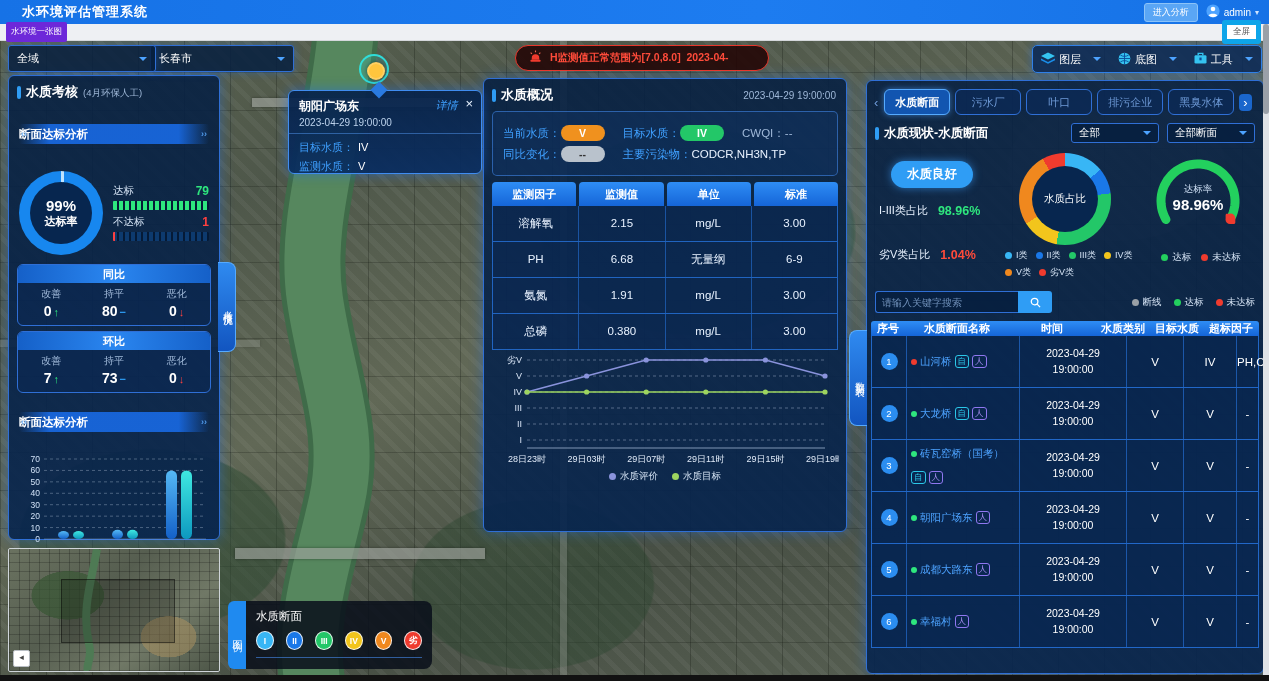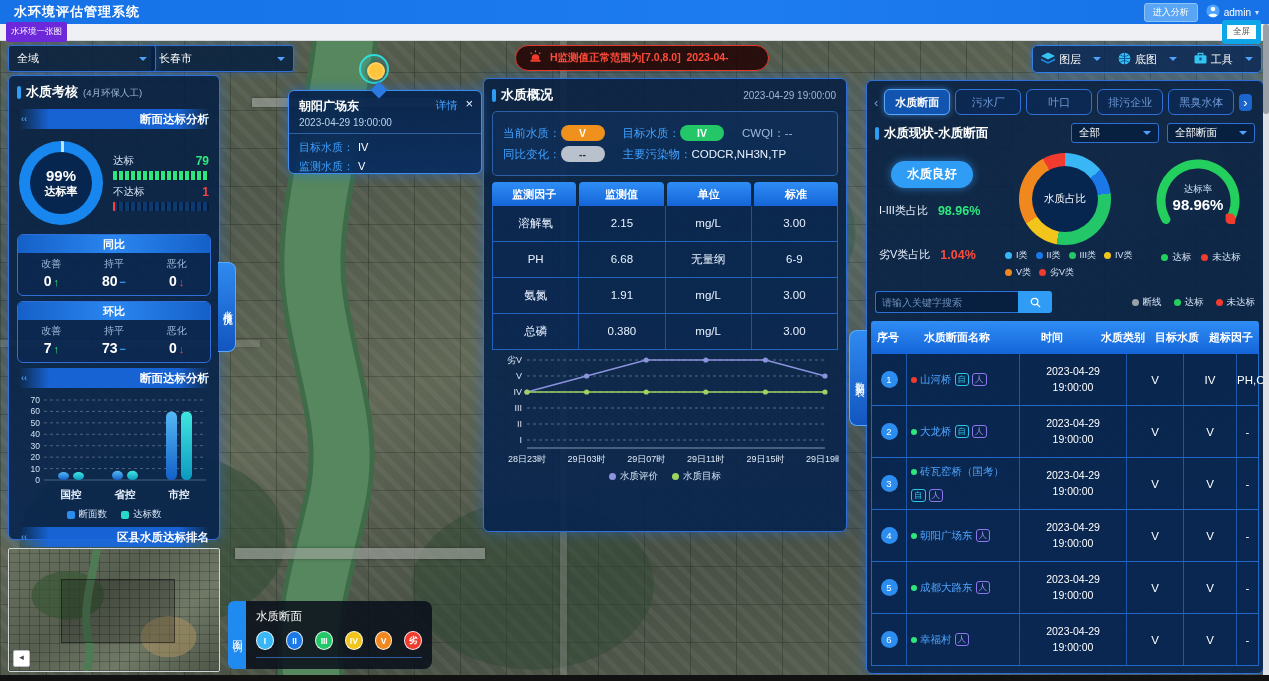--- a/index.html
+++ b/index.html
@@ -2,21 +2,21 @@
 <html><head>
 <meta charset="utf-8">
 <style>
   html,body{margin:0;padding:0;background:#000;}
   #stage{position:relative;width:1269px;height:681px;overflow:hidden;
     font-family:"Liberation Sans",sans-serif;-webkit-font-smoothing:antialiased;}
 
   
   .topbar{position:absolute;left:0;top:0;width:100%;height:24px;
     background:linear-gradient(90deg,#1672e6,#1d7cf0 60%,#1672e6);display:flex;align-items:center;z-index:60;}
-  .app-title{color:#fff;font-size:13px;font-weight:bold;letter-spacing:1px;padding-left:14px;}
+  .app-title{color:#fff;font-size:13px;font-weight:bold;letter-spacing:1px;padding-left:14px;margin-left:8px;}
   .topbar-right{margin-left:auto;display:flex;align-items:center;gap:8px;padding-right:10px;}
   .analysis-btn{background:#5aa6f5;border:1px solid #8cc3f8;color:#fff;font-size:9px;
     border-radius:3px;padding:2px 8px;cursor:pointer;}
   .user{display:flex;align-items:center;gap:4px;color:#fff;font-size:10px;}
   .user .caret{font-size:8px;color:#cfe4ff;}
   .substrip{position:absolute;left:0;top:24px;width:100%;height:16px;background:#eef0f3;
     display:flex;align-items:center;z-index:60;border-bottom:1px solid #d5d8dc;}
   .nav-tag{margin-left:6px;background:#6d28d9;color:#fff;font-size:8.5px;padding:4px 5px;border-radius:2px;}
   .fullscreen-btn{margin-left:auto;margin-right:8px;background:#fff;border:5px solid #0ea5e9;
     border-radius:3px;color:#555;font-size:8.5px;padding:1px 6px;cursor:pointer;}
@@ -37,21 +37,21 @@
   .page-scroll{position:absolute;right:0;top:24px;width:6px;height:657px;background:#dfe2e6;z-index:65;}
   .page-scroll .thumb{width:6px;height:90px;background:#9aa0a8;border-radius:3px;}
 
   
   .panel{position:absolute;background:linear-gradient(rgba(5,31,66,.88),rgba(6,36,78,.9));
     border:1px solid #2f6fd6;border-radius:6px;box-shadow:0 0 14px rgba(30,110,230,.45);z-index:20;}
   .panel-head{display:flex;align-items:baseline;gap:5px;padding:7px 8px 4px 8px;}
   .hbar{width:4px;height:13px;background:#2f9df5;border-radius:2px;align-self:center;}
   .ptitle{color:#fff;font-size:13px;font-weight:bold;}
   .psub{color:#9fb8d8;font-size:9.5px;}
-  .sec{position:relative;height:20px;line-height:20px;margin:4px 10px;text-align:right;color:#fff;
+  .sec{position:relative;height:20px;line-height:20px;margin:19px 10px;text-align:left;color:#fff;
     font-weight:bold;font-size:11.5px;border-radius:3px;
     background:linear-gradient(90deg,rgba(22,96,210,0) 0%,rgba(24,104,224,.92) 16%,rgba(24,104,224,.92) 84%,rgba(22,96,210,0) 100%);}
   .sec::before{content:"‹‹";position:absolute;left:2px;color:rgba(90,170,255,.85);font-size:9px;}
   .sec::after{content:"››";position:absolute;right:2px;color:rgba(90,170,255,.85);font-size:9px;}
 
   
   .left-panel{left:8px;top:75px;width:210px;height:463px;}
   .donut-row{display:flex;align-items:center;gap:10px;padding:8px 10px 4px 10px;}
   .donut99{position:relative;width:84px;height:84px;border-radius:50%;flex:0 0 84px;}
   .donut99 .hole{position:absolute;left:11px;top:11px;width:62px;height:62px;border-radius:50%;
@@ -120,21 +120,21 @@
   .tool{display:flex;align-items:center;gap:4px;color:#fff;font-size:11px;cursor:pointer;}
 
   
   .popup{position:absolute;left:288px;top:90px;width:192px;height:82px;z-index:28;
     background:linear-gradient(rgba(6,34,74,.93),rgba(8,44,96,.93));
     border:1px solid #3f8cf0;border-radius:6px;box-shadow:0 0 12px rgba(30,110,230,.55);}
   .popup .diamond{position:absolute;left:84px;top:-7px;width:12px;height:12px;background:#2a7ae0;transform:rotate(45deg);}
   .pp-head{display:flex;align-items:flex-start;padding:7px 8px 0 10px;}
   .pp-title{color:#fff;font-size:12px;font-weight:bold;}
   .pp-time{color:#bcd2ec;font-size:10px;margin-top:2px;}
-  .pp-link{margin-left:auto;color:#3fa0ff;font-size:11px;cursor:pointer;}
+  .pp-link{margin-left:auto;color:#3fa0ff;font-size:11px;cursor:pointer;font-style:italic;}
   .pp-close{color:#e8f2ff;font-size:13px;margin-left:8px;cursor:pointer;line-height:12px;}
   .pp-divider{height:1px;background:rgba(80,150,240,.5);margin:5px 0 4px 0;}
   .pp-row{padding:2px 10px;font-size:11px;}
   .pp-row .lab{color:#3fa0ff;}
   .pp-row .val{color:#fff;margin-left:4px;}
   .marker{position:absolute;left:359px;top:54px;width:30px;height:30px;z-index:27;}
   .marker .halo{position:absolute;inset:0;border-radius:50%;border:2px solid rgba(46,230,230,.9);
     background:rgba(46,230,230,.18);}
   .marker .pin{position:absolute;left:8px;top:8px;width:14px;height:14px;background:#ffc53d;
     border-radius:50%;border:2px solid #fff3;box-shadow:0 0 4px rgba(0,0,0,.5);}
@@ -193,21 +193,21 @@
   .search-input{width:130px;height:20px;background:rgba(6,30,64,.85);border:1px solid #2f6fd6;
     border-right:none;border-radius:3px 0 0 3px;color:#e8f2ff;font-size:10px;padding:0 6px;outline:none;}
   .search-input::placeholder{color:#6f8fb8;}
   .search-btn{width:34px;height:22px;background:#2f9df5;border:none;border-radius:0 3px 3px 0;cursor:pointer;
     display:flex;align-items:center;justify-content:center;}
   .dot-legend{margin-left:auto;display:flex;gap:12px;}
   .dot-legend .lg-item{font-size:9.5px;}
 
   .rtable{margin:4px 4px 0 4px;position:relative;}
   .rt-headrow{display:flex;background:linear-gradient(#2e8df5,#1565d8);border-radius:3px 3px 0 0;}
-  .rt-h{color:#fff;font-size:11px;font-weight:bold;text-align:center;padding:9px 0;}
+  .rt-h{color:#fff;font-size:11px;font-weight:bold;text-align:center;padding:0 0;}
   .trow{display:flex;border:1px solid rgba(40,120,230,.8);border-top:none;background:rgba(7,38,84,.6);}
   .tc{display:flex;align-items:center;justify-content:center;border-right:1px solid rgba(40,120,230,.6);
     min-height:45px;color:#fff;font-size:11.5px;text-align:center;}
   .tc:last-child{border-right:none;}
   .c0{flex:0 0 34px;}.c1{flex:0 0 104px;}.c2{flex:0 0 86px;}.c3{flex:0 0 56px;}.c4{flex:0 0 52px;}.c5{flex:1;}
   .seq{width:17px;height:17px;border-radius:50%;background:#2b8df0;color:#fff;font-size:9.5px;
     line-height:17px;text-align:center;}
   .namecell{flex-wrap:wrap;gap:3px;padding:3px 4px;justify-content:flex-start;text-align:left;}
   .sdot{width:6px;height:6px;border-radius:50%;flex:0 0 6px;}
   .sname{color:#4da3ff;font-size:10.5px;}

